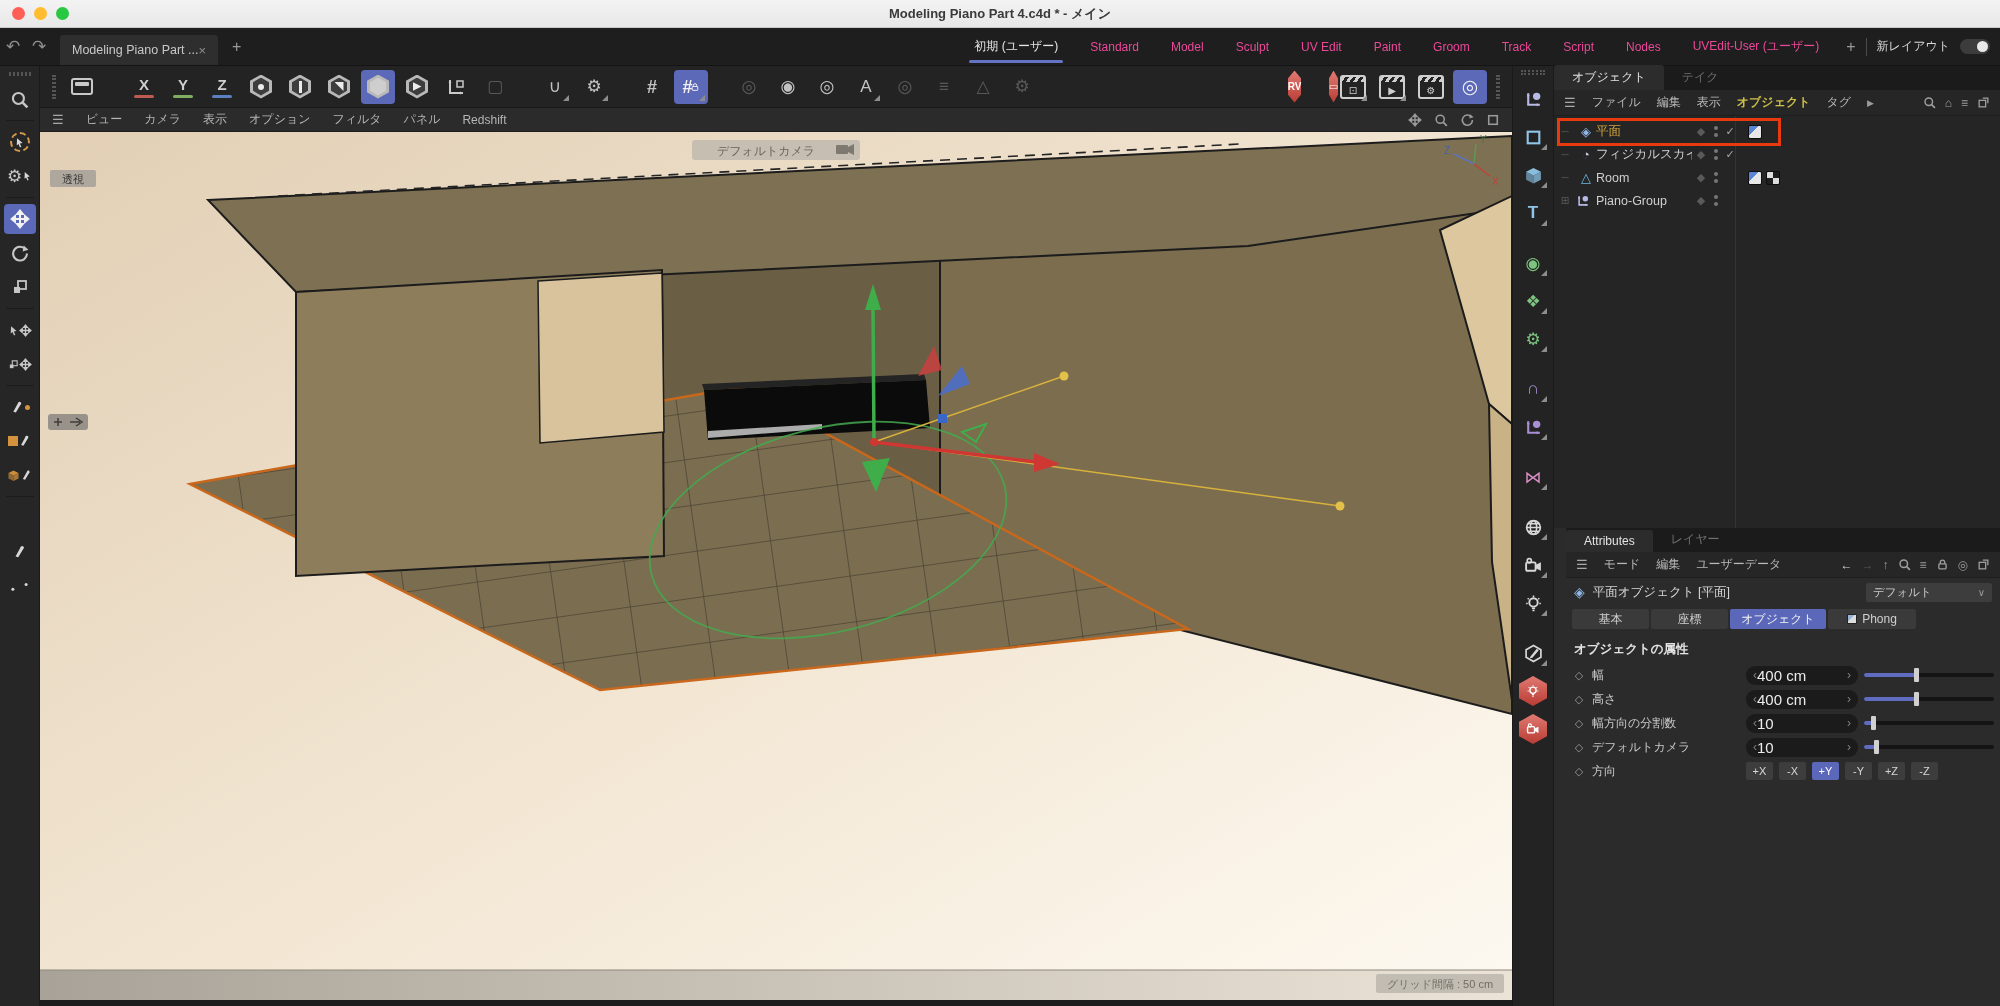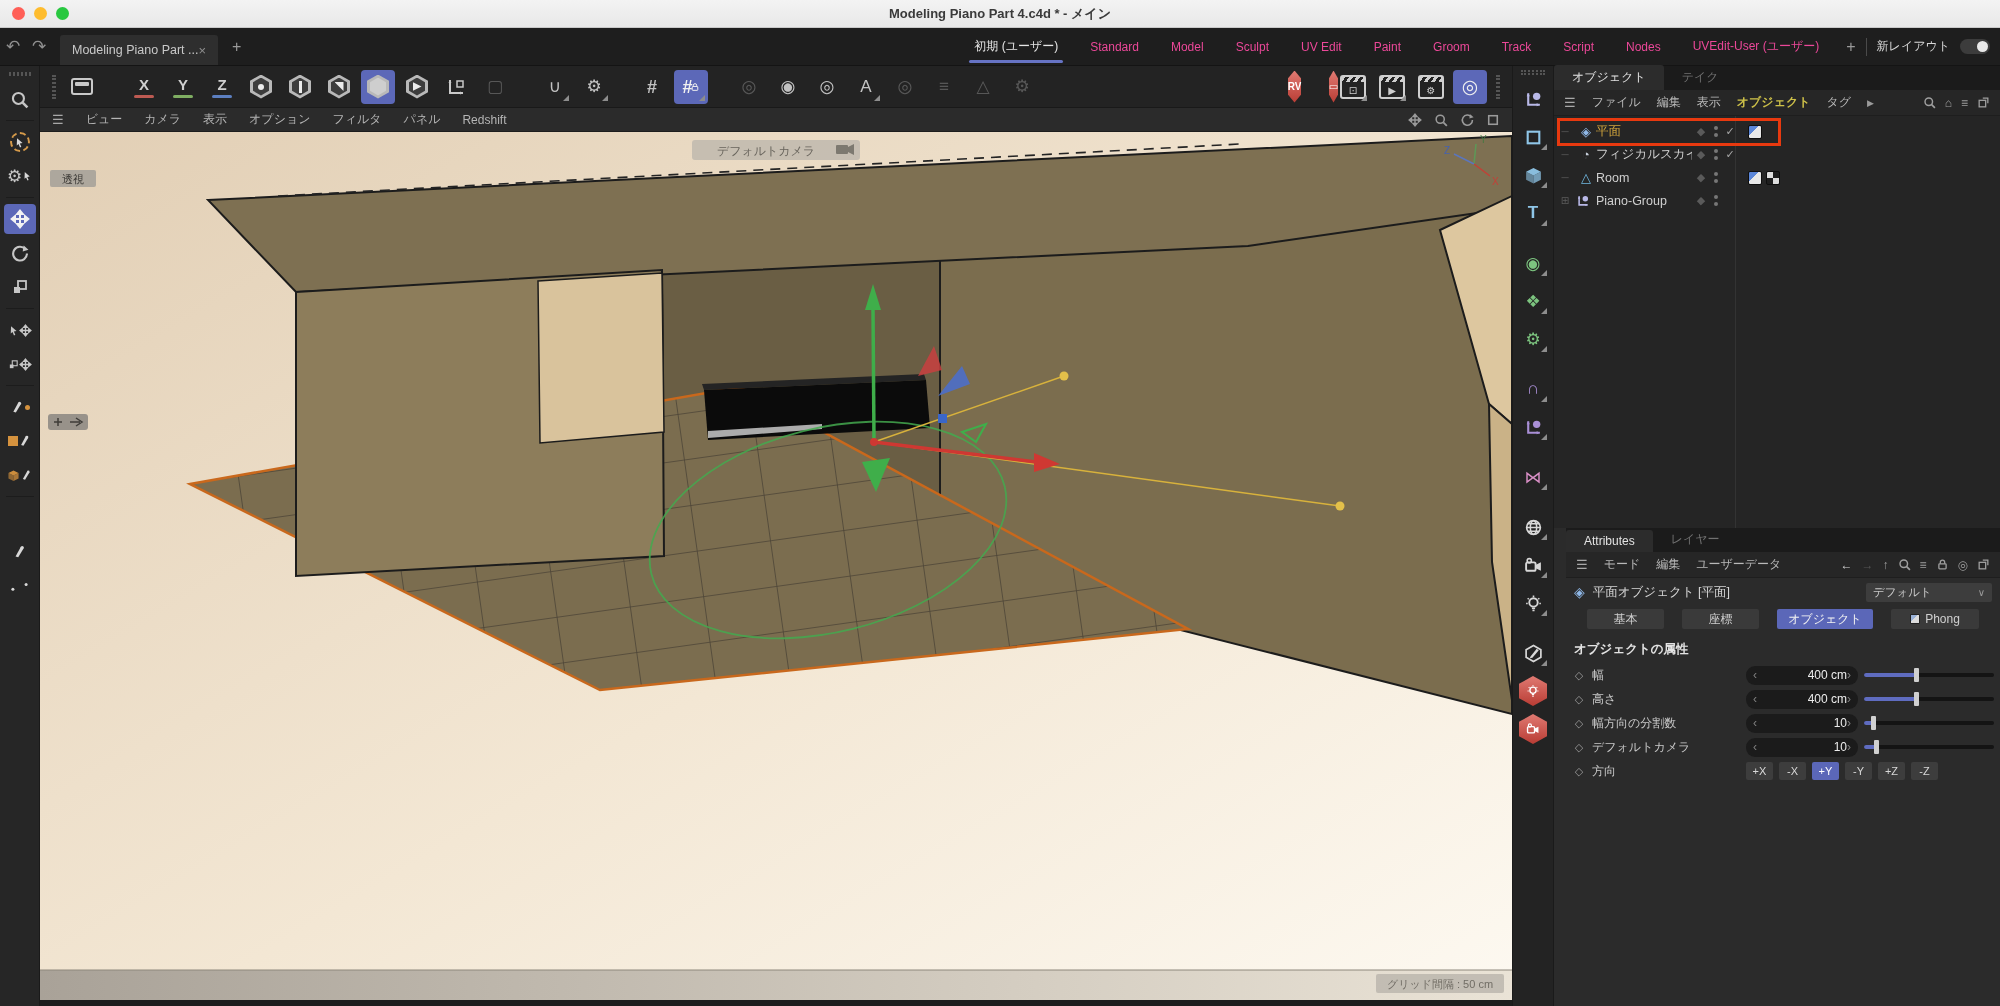--- a/index.html
+++ b/index.html
@@ -132,33 +132,33 @@
   .tag-phong { background:linear-gradient(135deg,#5b86d8 40%,#e8e8e8 40%); border:1px solid #0e0e0e; }
   .tag-texture { background:conic-gradient(#1e1e1e 0 90deg,#ddd 90deg 180deg,#1e1e1e 180deg 270deg,#ddd 270deg); border:1px solid #0e0e0e; }
   #om-annotation { position:absolute; left:3px; top:2px; width:224px; height:28px; border:3px solid #e8390f; z-index:5; }
 
   #attrpanel { display:flex; flex-direction:column; flex:1;margin-left:12px; }
   #objheader { height:28px; display:flex; align-items:center; padding:0 8px; gap:8px; flex:none; }
   #objheader .t { color:#d6d6d6; font-size:12.5px; }
   #preset { margin-left:auto; width:126px; height:19px; background:#3d3d3d; border-radius:2px; display:flex;
     align-items:center; padding:0 7px; font-size:11.5px; color:#c9c9c9; }
   #preset .ch { margin-left:auto; color:#9a9a9a; font-size:10px; }
-  #sectabs { display:flex; gap:18px; padding:3px 6px; flex:none;justify-content:center; }
+  #sectabs { display:flex; gap:2px; padding:3px 6px; flex:none; }
   .stab { height:20px; background:#3a3a3a; color:#cfcfcf; font-size:12px; display:flex; align-items:center;
     justify-content:center; gap:5px; border-radius:2px; padding:0 8px; }
   .stab.active { background:#5b67b8; color:#f2f2f2; }
   .stab .minitag { width:10px; height:10px; background:linear-gradient(135deg,#9ab2d8 40%,#dcdcdc 40%); border:1px solid #222; border-radius:1px;}
   #grouptitle { padding:9px 8px 5px; color:#e3e3e3; font-size:12.5px; font-weight:bold; flex:none; }
   .arow { height:24px; display:flex; align-items:center; padding:0 6px; gap:6px; flex:none; }
   .arow .kd { color:#9a9a9a; font-size:11px; width:14px; text-align:center; flex:none; }
   .arow .al { color:#c9c9c9; font-size:12px; width:148px; flex:none; white-space:nowrap; }
   .spin { width:112px; height:19px; background:#1b1b1b; border-radius:9px; display:flex; align-items:center;
     padding:0 7px; flex:none; }
   .spin .c { color:#808080; font-size:12px; }
-  .spin .v { flex:1; text-align:right; color:#ececec; font-size:12px; }
+  .spin .v { flex:1; text-align:left; color:#ececec; font-size:15px; }
   .sld { flex:1; height:14px; display:flex; align-items:center; position:relative; }
   .sld .track { width:100%; height:4px; background:#141414; border-radius:2px; }
   .sld .fill { position:absolute; left:0; height:4px; background:#5f6cc0; border-radius:2px; }
   .sld .hnd { position:absolute; width:5px; height:14px; background:#d0d0d0; border-radius:1px; top:0; }
   .dirbtn { width:27px; height:18px; background:#3d3d3d; border-radius:2px; color:#d8d8d8; font-size:11px;
     display:flex; align-items:center; justify-content:center; }
   .dirbtn.active { background:#5b67b8; color:#fff; }
   svg.ic { display:block; }
 </style>
 </head>

